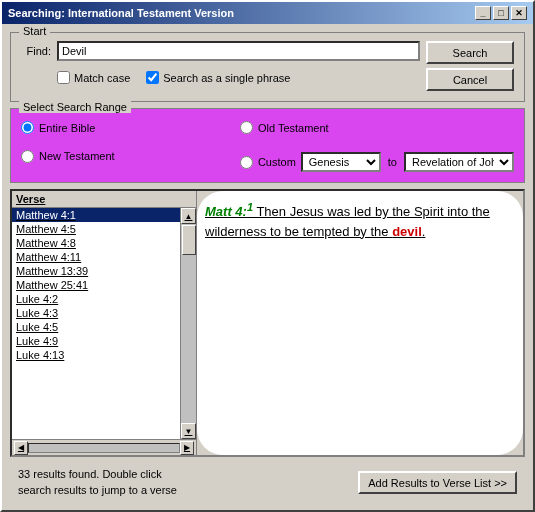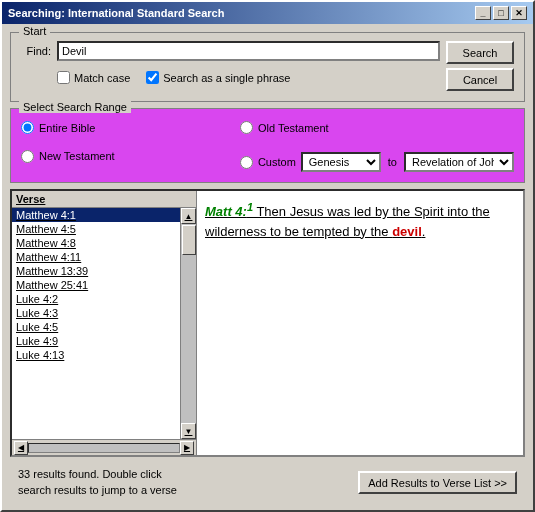--- a/index.html
+++ b/index.html
@@ -100,21 +100,21 @@
       flex: 1;
       height: 20px;
       border: 2px inset #808080;
       background: white;
       padding: 1px 3px;
       font-size: 11px;
       font-family: 'Tahoma', 'Arial', sans-serif;
     }
 
     .win-button {
-      width: 68px;
+      width: 88px;
       height: 23px;
       background: #d4d0c8;
       border: 2px solid;
       border-color: #ffffff #404040 #404040 #ffffff;
       font-size: 11px;
       font-family: 'Tahoma', 'Arial', sans-serif;
       cursor: pointer;
       display: flex;
       align-items: center;
       justify-content: center;
@@ -272,20 +272,21 @@
       border: 1px inset #808080;
     }
 
     .verse-text-panel {
       flex: 1;
       padding: 8px;
       font-size: 13px;
       line-height: 1.5;
       overflow-y: auto;
       background: white;
+      border-radius: 26px;
     }
 
     .verse-ref {
       color: #008000;
       font-weight: bold;
       font-style: italic;
     }
 
     .verse-ref-num {
       color: #008000;
@@ -374,21 +375,21 @@
       flex: 1;
       overflow: hidden;
     }
   </style>
 </head>
 <body>
 
 <div class="window">
 
   <div class="title-bar">
-    <span>Searching: International Standard Search</span>
+    <span>Searching: International Testament Version</span>
     <div class="title-bar-buttons">
       <div class="title-btn">_</div>
       <div class="title-btn">□</div>
       <div class="title-btn">✕</div>
     </div>
   </div>
 
   <div class="window-content">
 
     <div class="group-box">

